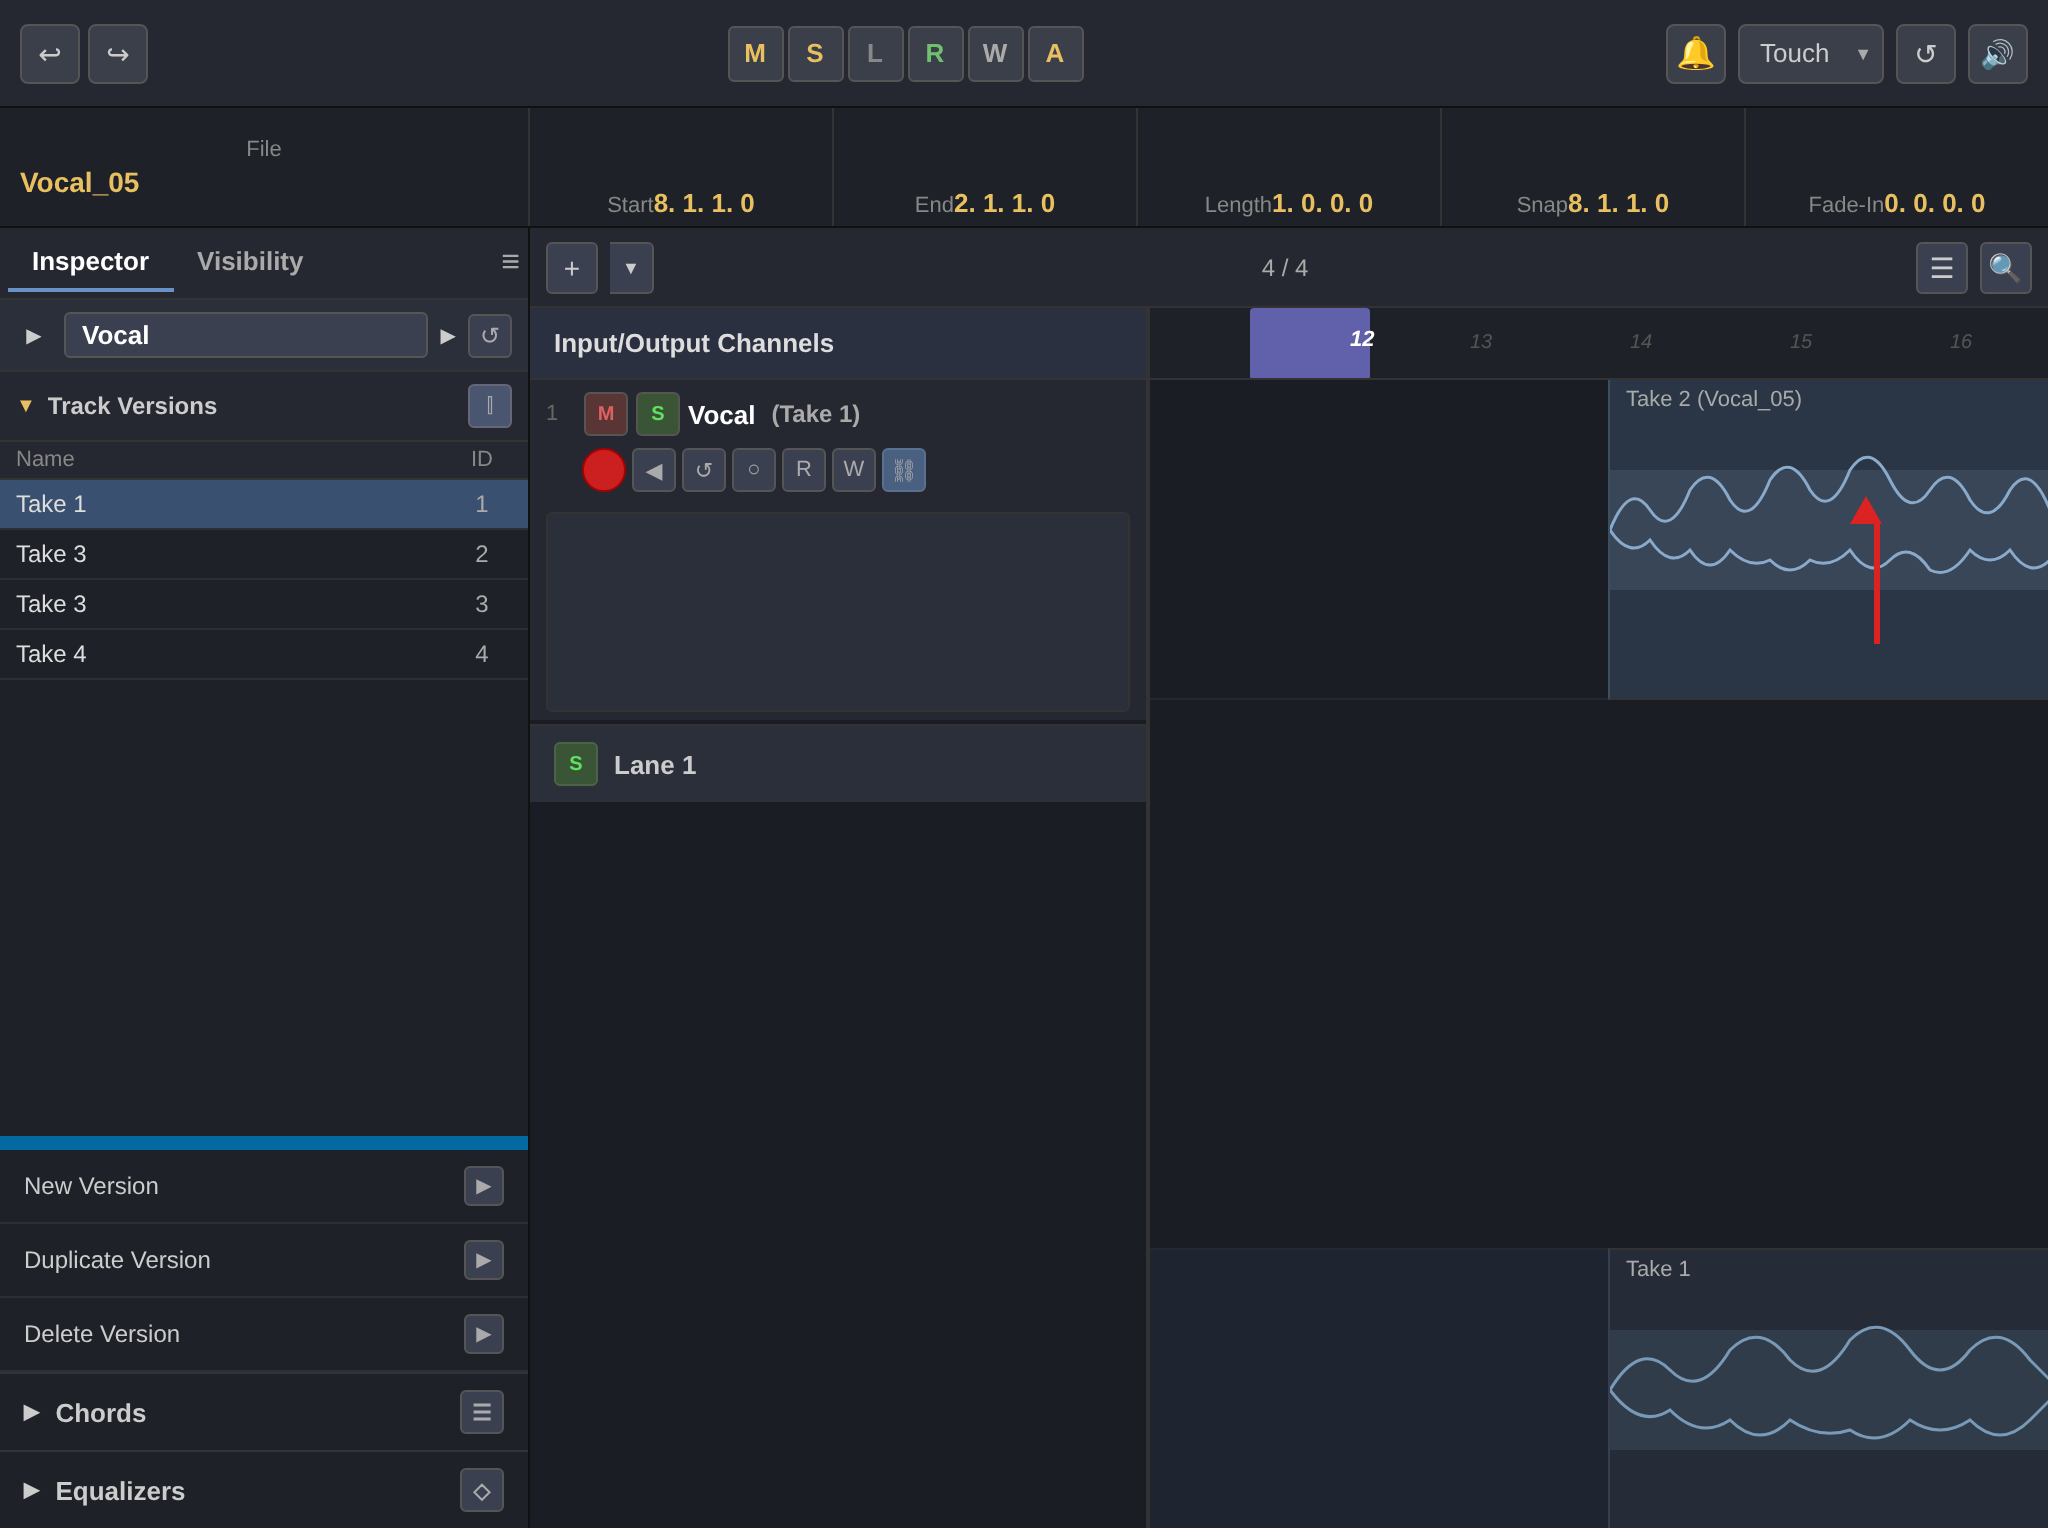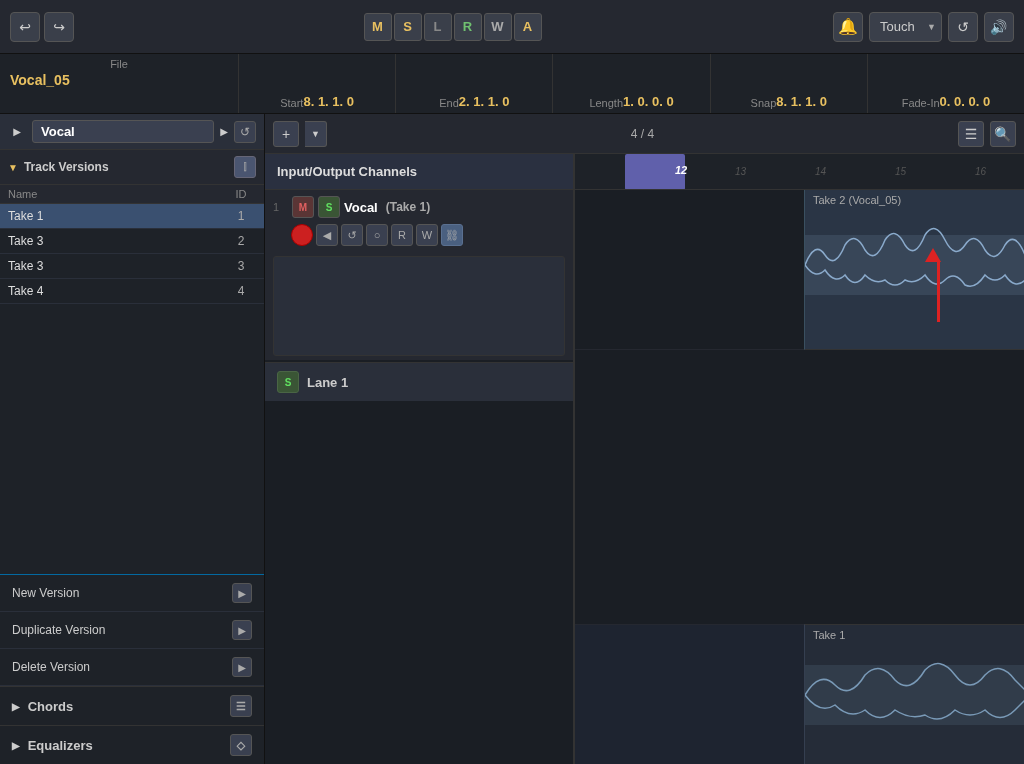--- a/index.html
+++ b/index.html
@@ -111,25 +111,25 @@
 
     
     .info-bar {
       height: 60px;
       background: #1e2228;
       border-bottom: 1px solid #111;
       display: flex;
       align-items: stretch;
     }
     .info-file {
-      width: 239px;
+      width: 265px;
       border-right: 1px solid #333;
       display: flex;
       flex-direction: column;
-      justify-content: flex-start;
+      justify-content: center;
       padding: 4px 10px;
     }
     .info-file .file-label {
       color: #888;
       font-size: 11px;
       text-align: center;
     }
     .info-file .file-name {
       color: #e8c060;
       font-size: 14px;
@@ -301,21 +301,21 @@
       border-bottom: 1px solid #2a2f3a;
       cursor: pointer;
     }
     .version-row.active { background: #3a5070; }
     .version-row .vr-name { flex: 1; color: #ddd; font-size: 12px; }
     .version-row .vr-id { width: 30px; text-align: center; color: #aaa; font-size: 12px; }
 
     
     .action-buttons {
       margin-top: auto;
-      border-top: 1px solid #0369a1;
+      border-top: 7px solid #0369a1;
       background: #1e2228;
     }
     .action-btn {
       display: flex;
       align-items: center;
       justify-content: space-between;
       padding: 8px 12px;
       border-bottom: 1px solid #2a2f3a;
       cursor: pointer;
       color: #ccc;
@@ -701,20 +701,25 @@
   <div class="info-col" style="border-right:none">
     <div class="col-label">Fade-In</div>
     <div class="col-value">0. 0. 0. 0</div>
   </div>
 </div>
 
 <div class="main-area">
 
   <div class="left-panel">
 
+    <div class="inspector-tabs">
+      <div class="inspector-tab active">Inspector</div>
+      <div class="inspector-tab">Visibility</div>
+      <button class="inspector-menu-btn">≡</button>
+    </div>
 
     <div class="track-selector">
       <button class="track-play-btn">▶</button>
       <div class="track-name-box">Vocal</div>
       <span class="track-arrow">▶</span>
       <div class="track-cycle-btn">↺</div>
     </div>
 
     <div class="track-versions-header">
       <span class="tv-arrow">▼</span>

